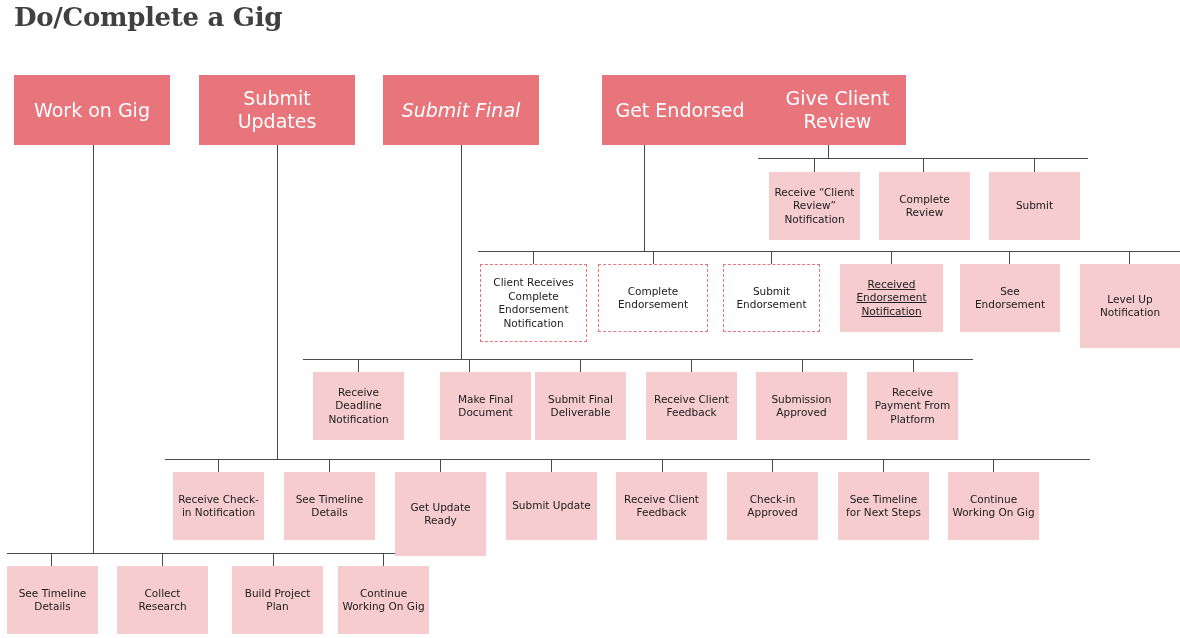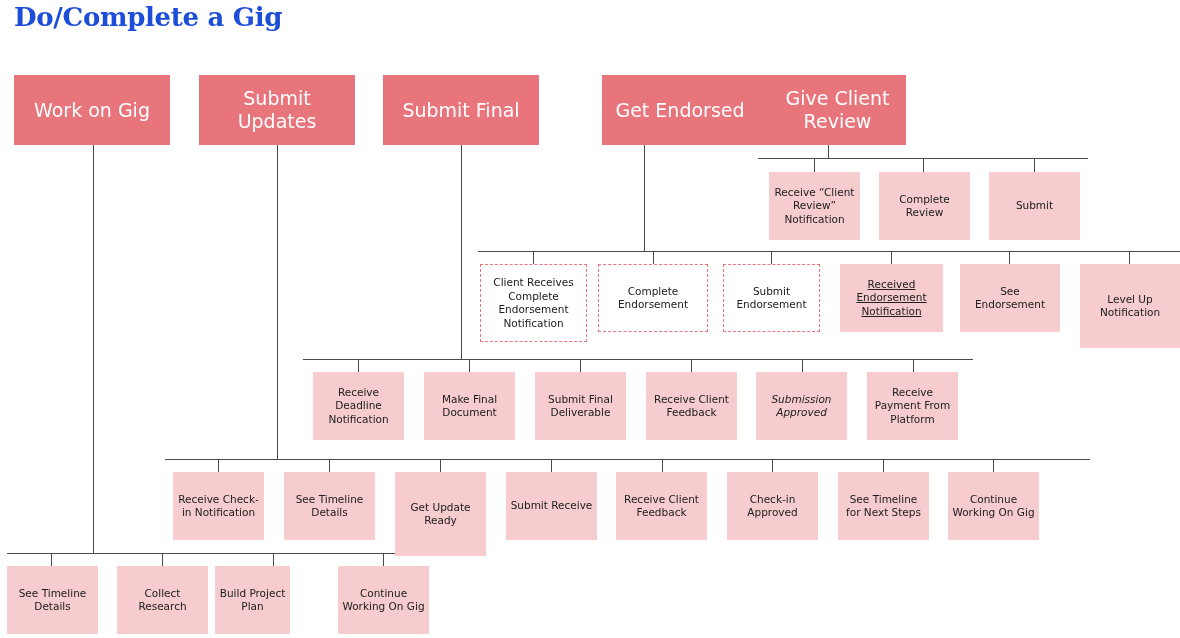--- a/index.html
+++ b/index.html
@@ -21,21 +21,21 @@
     height: 638px;
   }
   .page-title {
     position: absolute;
     left: 14px;
     top: 2px;
     font-family: "DejaVu Serif", "Liberation Serif", serif;
     font-weight: bold;
     font-size: 26px;
     letter-spacing: -0.3px;
-    color: #1d4ed8;
+    color: #404040;
     white-space: nowrap;
   }
   .stage {
     position: absolute;
     background: #e8747c;
     border: 1px solid #e8747c;
     color: #ffffff;
     font-size: 19px;
     line-height: 23px;
     text-align: center;
@@ -76,21 +76,21 @@
 <div id="canvas">
 
   <div class="page-title">Do/Complete a Gig</div>
 
   <div class="stage" style="left:14px; top:75px; width:156px; height:70px;">
     <span>Work on Gig</span>
   </div>
   <div class="stage" style="left:199px; top:75px; width:156px; height:70px;">
     <span>Submit Updates</span>
   </div>
-  <div class="stage" style="left:383px; top:75px; width:156px; height:70px;">
+  <div class="stage" style="left:383px; top:75px; width:156px; height:70px;font-style:italic;">
     <span>Submit Final</span>
   </div>
   <div class="stage" style="left:566px; top:75px; width:156px; height:70px;margin-left:36px;">
     <span>Get Endorsed</span>
   </div>
   <div class="stage" style="left:750px; top:75px; width:156px; height:70px;padding-left:21px;">
     <span>Give Client Review</span>
   </div>
 
   <div class="line v" style="left:828px; top:145px; height:14px;"></div>
@@ -160,67 +160,67 @@
   <div class="task" style="left:960px; top:264px; width:100px; height:68px;">
     <span>See Endorsement</span>
   </div>
   <div class="task" style="left:1080px; top:264px; width:100px; height:84px;">
     <span>Level Up Notification</span>
   </div>
 
   <div class="task" style="left:313px; top:372px; width:91px; height:68px;">
     <span>Receive Deadline Notification</span>
   </div>
-  <div class="task" style="left:424px; top:372px; width:91px; height:68px;">
+  <div class="task" style="left:440px; top:372px; width:91px; height:68px;">
     <span>Make Final Document</span>
   </div>
   <div class="task" style="left:535px; top:372px; width:91px; height:68px;">
     <span>Submit Final Deliverable</span>
   </div>
   <div class="task" style="left:646px; top:372px; width:91px; height:68px;">
     <span>Receive Client Feedback</span>
   </div>
-  <div class="task" style="left:756px; top:372px; width:91px; height:68px;font-style:italic;">
+  <div class="task" style="left:756px; top:372px; width:91px; height:68px;">
     <span>Submission Approved</span>
   </div>
   <div class="task" style="left:867px; top:372px; width:91px; height:68px;">
     <span>Receive Payment From Platform</span>
   </div>
 
   <div class="task" style="left:173px; top:472px; width:91px; height:68px;">
     <span>Receive Check-in Notification</span>
   </div>
   <div class="task" style="left:284px; top:472px; width:91px; height:68px;">
     <span>See Timeline Details</span>
   </div>
   <div class="task" style="left:395px; top:472px; width:91px; height:84px;">
     <span>Get Update Ready</span>
   </div>
   <div class="task" style="left:506px; top:472px; width:91px; height:68px;">
-    <span>Submit Receive</span>
+    <span>Submit Update</span>
   </div>
   <div class="task" style="left:616px; top:472px; width:91px; height:68px;">
     <span>Receive Client Feedback</span>
   </div>
   <div class="task" style="left:727px; top:472px; width:91px; height:68px;">
     <span>Check-in Approved</span>
   </div>
   <div class="task" style="left:838px; top:472px; width:91px; height:68px;">
     <span>See Timeline for Next Steps</span>
   </div>
   <div class="task" style="left:948px; top:472px; width:91px; height:68px;">
     <span>Continue Working On Gig</span>
   </div>
 
   <div class="task" style="left:7px; top:566px; width:91px; height:68px;">
     <span>See Timeline Details</span>
   </div>
   <div class="task" style="left:117px; top:566px; width:91px; height:68px;">
     <span>Collect Research</span>
   </div>
-  <div class="task" style="left:215px; top:566px; width:75px; height:68px;">
+  <div class="task" style="left:232px; top:566px; width:91px; height:68px;">
     <span>Build Project Plan</span>
   </div>
   <div class="task" style="left:338px; top:566px; width:91px; height:68px;">
     <span>Continue Working On Gig</span>
   </div>
 
 </div>
 
 </body></html>

